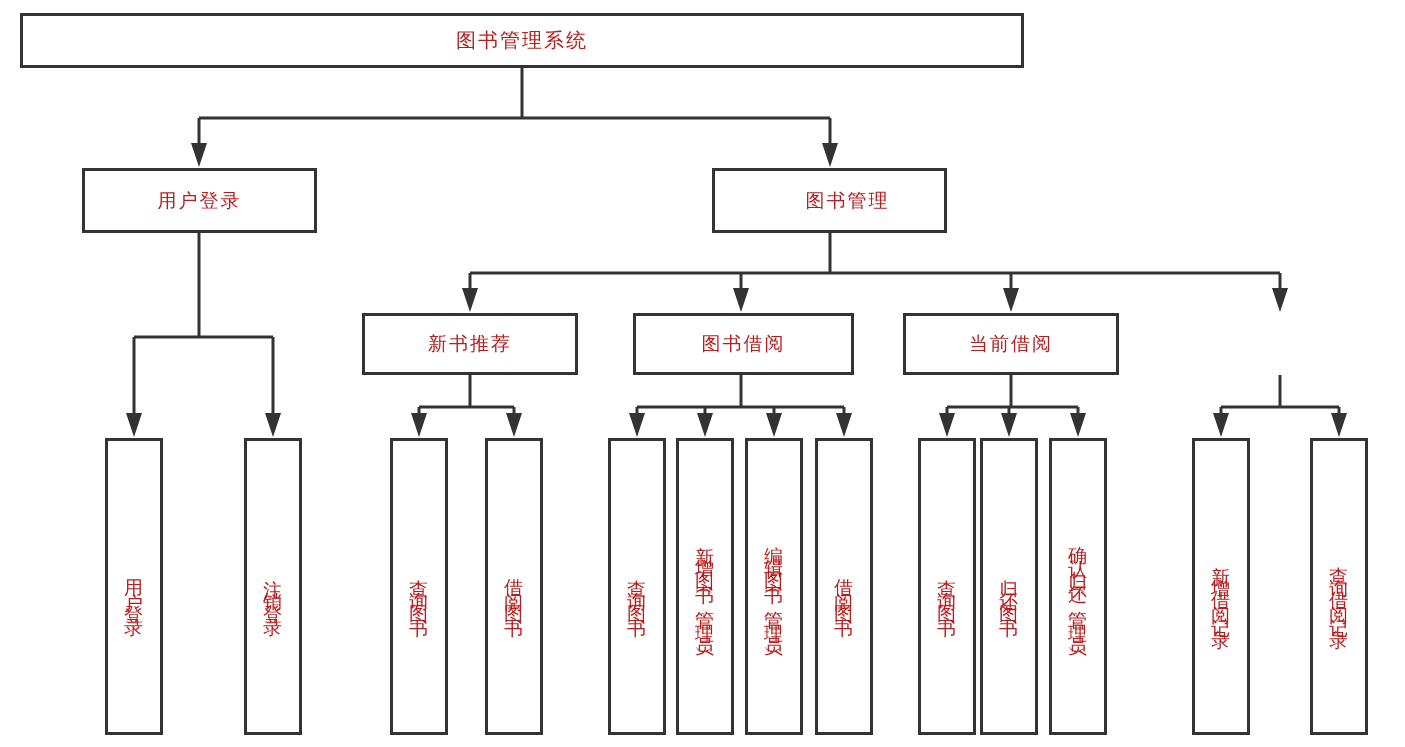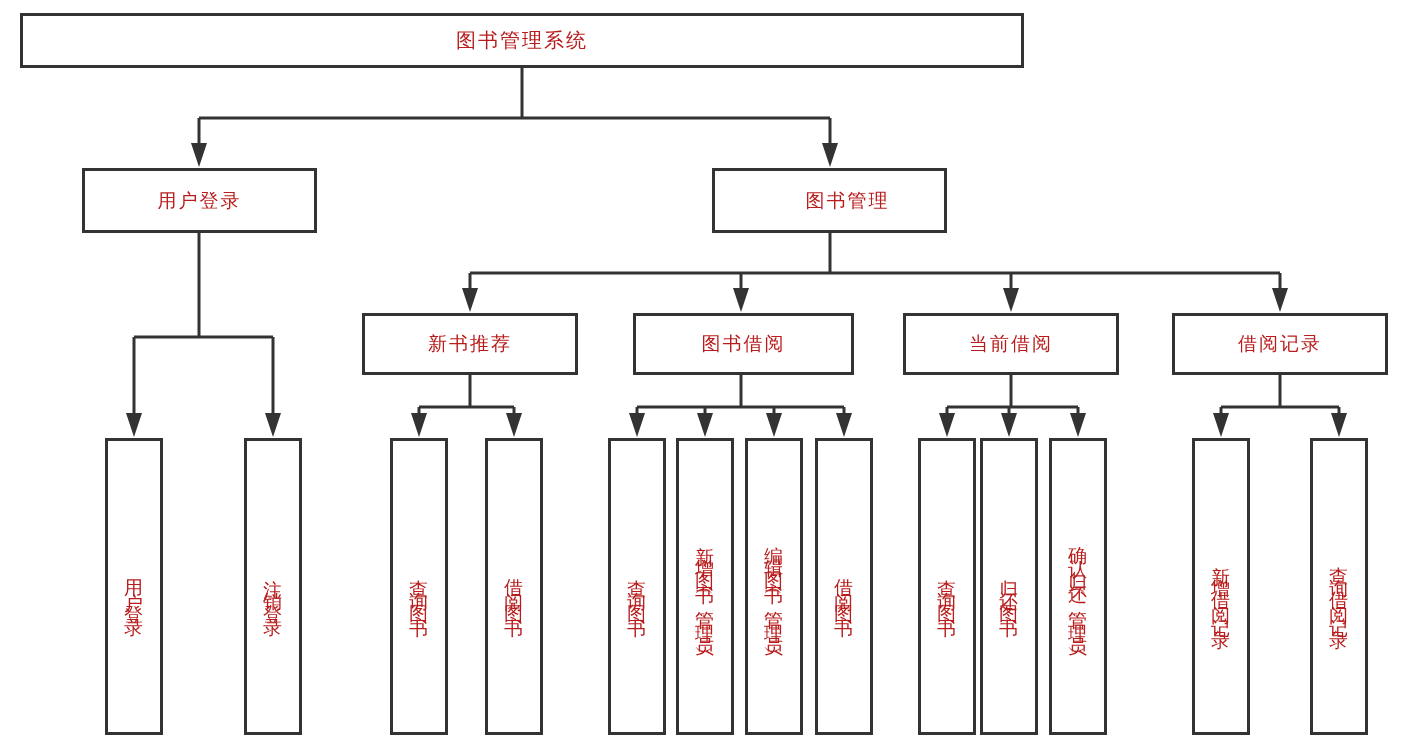--- a/index.html
+++ b/index.html
@@ -140,21 +140,20 @@
   </svg>
 
   <div class="node root" style="left:20px; top:13px; width:1004px; height:55px;">图书管理系统</div>
 
   <div class="node" style="left:82px; top:168px; width:235px; height:65px;">用户登录</div>
   <div class="node" style="left:712px; top:168px; width:235px; height:65px;padding-left:36px;">图书管理</div>
 
   <div class="node" style="left:362px; top:313px; width:216px; height:62px;">新书推荐</div>
   <div class="node" style="left:633px; top:313px; width:221px; height:62px;">图书借阅</div>
   <div class="node" style="left:903px; top:313px; width:216px; height:62px;">当前借阅</div>
-  <div class="node" style="left:1172px; top:313px; width:216px; height:62px;">借阅记录</div>
 
   <div class="leaf" style="left:105px; top:438px; width:58px; height:297px;">用户登录</div>
   <div class="leaf" style="left:244px; top:438px; width:58px; height:297px;">注销登录</div>
 
   <div class="leaf" style="left:390px; top:438px; width:58px; height:297px;">查询图书</div>
   <div class="leaf" style="left:485px; top:438px; width:58px; height:297px;">借阅图书</div>
 
   <div class="leaf" style="left:608px; top:438px; width:58px; height:297px;">查询图书</div>
   <div class="leaf" style="left:676px; top:438px; width:58px; height:297px;">新增图书（管理员）</div>
   <div class="leaf" style="left:745px; top:438px; width:58px; height:297px;">编辑图书（管理员）</div>

